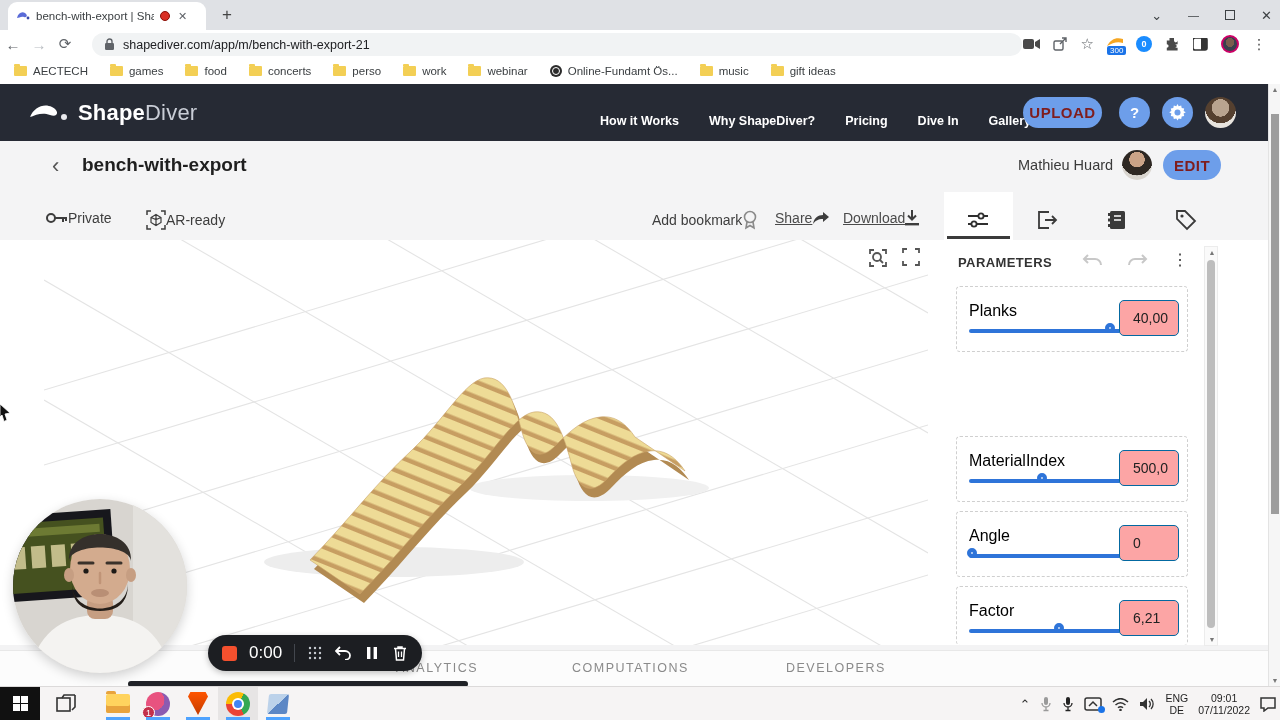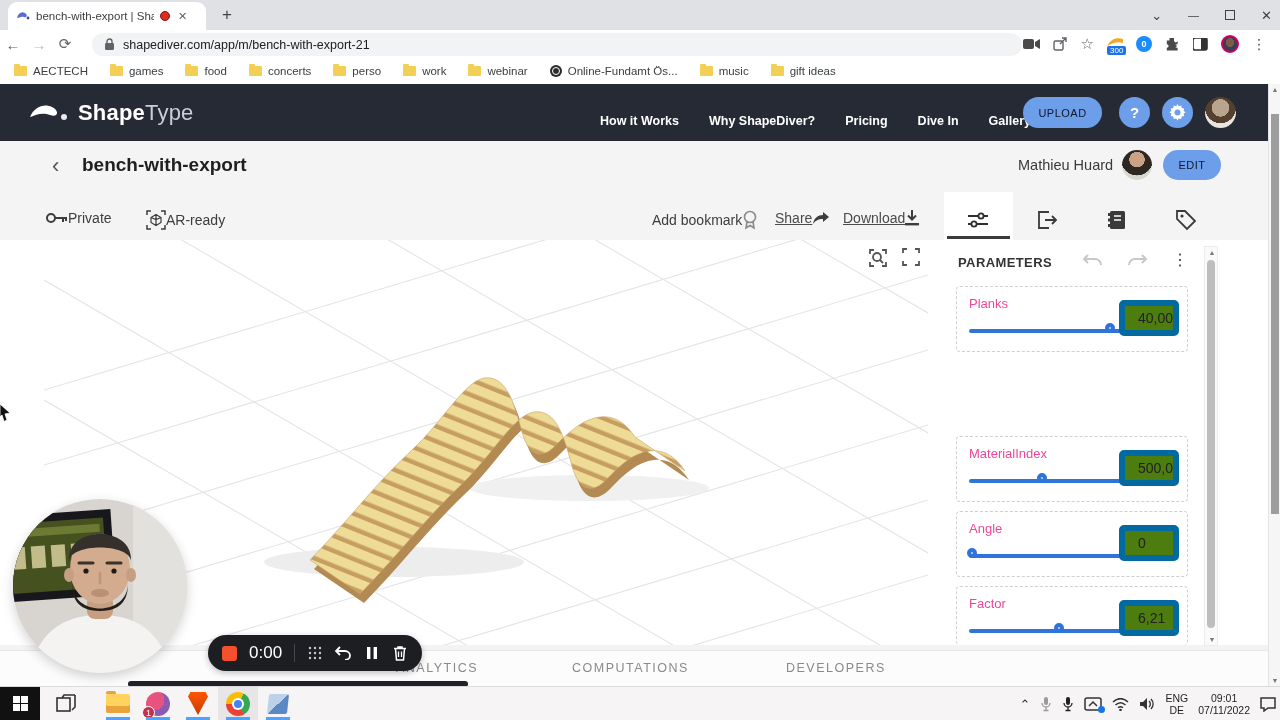--- a/index.html
+++ b/index.html
@@ -35,21 +35,21 @@
   .globe:before{content:"";position:absolute;inset:2px;border-radius:50%;border:1px solid #fff;}
 
   
   .site-header{position:absolute;left:0;top:84px;width:1280px;height:57px;background:#262a34;display:flex;align-items:center;}
   .brand{display:flex;align-items:center;gap:8px;margin-left:28px;}
   .brand-text{font-size:22px;color:#fff;letter-spacing:.2px;}
   .brand-text b{font-weight:700;}
   .brand-text .lt{color:#c9cdd6;font-weight:400;}
   .nav-links{position:absolute;left:600px;top:0;height:74px;display:flex;align-items:center;gap:30px;}
   .nav-link{color:#fff;font-size:12.5px;font-weight:600;}
-  .pill{background:#6d9eea;color:#0f172a;border:none;border-radius:17px;font-weight:400;font-size:11px;letter-spacing:.5px;}
+  .pill{background:#6d9eea;color:#7f1d1d;border:none;border-radius:17px;font-weight:700;font-size:15px;letter-spacing:.5px;}
   .upload-btn{position:absolute;left:1023px;top:13px;width:79px;height:31px;}
   .hdr-circle{position:absolute;top:13px;width:31px;height:31px;border-radius:50%;background:#6d9eea;color:#fff;display:flex;align-items:center;justify-content:center;font-weight:700;font-size:15px;}
   .hdr-avatar{position:absolute;left:1205px;top:13px;width:31px;height:31px;border-radius:50%;background:radial-gradient(circle at 50% 35%,#b9a48f 0 34%,#55402f 35% 60%,#e8e4de 61% 100%);}
 
   
   .model-band{position:absolute;left:0;top:141px;width:1268px;height:99px;background:#f4f4f5;}
   .back-chevron{position:absolute;left:52px;top:153px;font-size:22px;color:#555;}
   .model-title{position:absolute;left:82px;top:154px;font-size:19px;font-weight:700;color:#1f1f1f;}
   .owner-name{position:absolute;left:1018px;top:157px;font-size:14.5px;color:#3a3a3a;}
   .owner-avatar{position:absolute;left:1122px;top:150px;width:30px;height:30px;border-radius:50%;background:radial-gradient(circle at 50% 32%,#caa387 0 30%,#2e2823 31% 62%,#d9d5cf 63% 100%);}
@@ -64,25 +64,25 @@
 
   
   .viewport{position:absolute;left:44px;top:240px;width:884px;height:408px;background:#fff;overflow:hidden;}
   .vp-btn{position:absolute;top:6px;width:26px;height:26px;}
   .content-gap{position:absolute;left:0;top:645px;width:1268px;height:5px;background:#f3f3f4;}
 
   
   .panel{position:absolute;left:944px;top:240px;width:256px;height:405px;background:#fff;}
   .panel-title{position:absolute;left:14px;top:15px;font-size:13px;font-weight:700;letter-spacing:.4px;color:#333;}
   .pcard{position:absolute;left:12px;width:232px;height:66px;border:1px dashed #cfcfcf;border-radius:4px;}
-  .plabel{position:absolute;left:12px;top:9px;font-size:13px;color:#ec4899;}
+  .plabel{position:absolute;left:12px;top:15px;font-size:16px;color:#000000;}
   .slider{position:absolute;left:12px;top:34px;width:152px;height:20px;}
   .slider .track{position:absolute;left:0;top:8px;width:100%;height:4px;border-radius:2px;background:#2e74d9;}
   .slider .thumb{position:absolute;top:2px;left:calc(var(--p,50%) - 8px);width:10px;height:10px;border-radius:50%;background:#cfe0f7;border:4px solid #2e74d9;}
-  .pvalue{position:absolute;right:8px;top:13px;width:60px;height:36px;border:6px solid #0369a1;border-radius:5px;font-size:14px;color:#222;padding:0 0 0 13px;font-family:"Liberation Sans",sans-serif;background:#4d7c0f;outline:none;}
+  .pvalue{position:absolute;right:8px;top:13px;width:60px;height:36px;border:1px solid #0369a1;border-radius:5px;font-size:14px;color:#222;padding:0 0 0 13px;font-family:"Liberation Sans",sans-serif;background:#fca5a5;outline:none;}
   .panel-sb{position:absolute;left:1204px;top:246px;width:14px;height:400px;background:#fafafa;border:1px solid #ececec;}
   .panel-sb .thumb{position:absolute;left:2px;top:13px;width:8px;height:368px;background:#bdbdbd;border-radius:4px;}
   .sb-arrow{position:absolute;left:0;width:14px;text-align:center;font-size:7px;color:#777;}
   .page-sb{position:absolute;left:1268px;top:84px;width:12px;height:602px;background:#f6f6f6;border-left:1px solid #e3e3e3;}
   .page-sb .thumb{position:absolute;left:2px;top:30px;width:8px;height:400px;background:#9d9d9d;}
   .page-sb .sb-arrow{width:12px;}
 
   
   .bottom-tabs{position:absolute;left:0;top:650px;width:1268px;height:36px;background:#fcfcfc;border-top:1px solid #e8e8e8;}
   .btab{position:absolute;top:10px;font-size:12.5px;letter-spacing:1.5px;color:#8a8a8a;font-weight:500;}
@@ -228,21 +228,21 @@
         <span>gift ideas</span>
       </span>
   </div>
 
   <div class="site-header">
     <div class="brand">
       <svg width="42" height="24" viewBox="0 0 42 24">
         <path d="M2,16 C6,6 16,2 24,6 C32,10 30,17 22,14 C14,11 8,14 2,16 Z" fill="#fff"></path>
         <circle cx="36" cy="16" r="3" fill="#e9eaee"></circle>
       </svg>
-      <span class="brand-text"><b>Shape</b><span class="lt">Type</span></span>
+      <span class="brand-text"><b>Shape</b><span class="lt">Diver</span></span>
     </div>
     <div class="nav-links">
       <a class="nav-link">How it Works</a>
       <a class="nav-link">Why ShapeDiver?</a>
       <a class="nav-link">Pricing</a>
       <a class="nav-link">Dive In</a>
       <a class="nav-link">Gallery</a>
     </div>
     <button class="pill upload-btn">UPLOAD</button>
     <div class="hdr-circle" style="left:1119px;">?</div>

